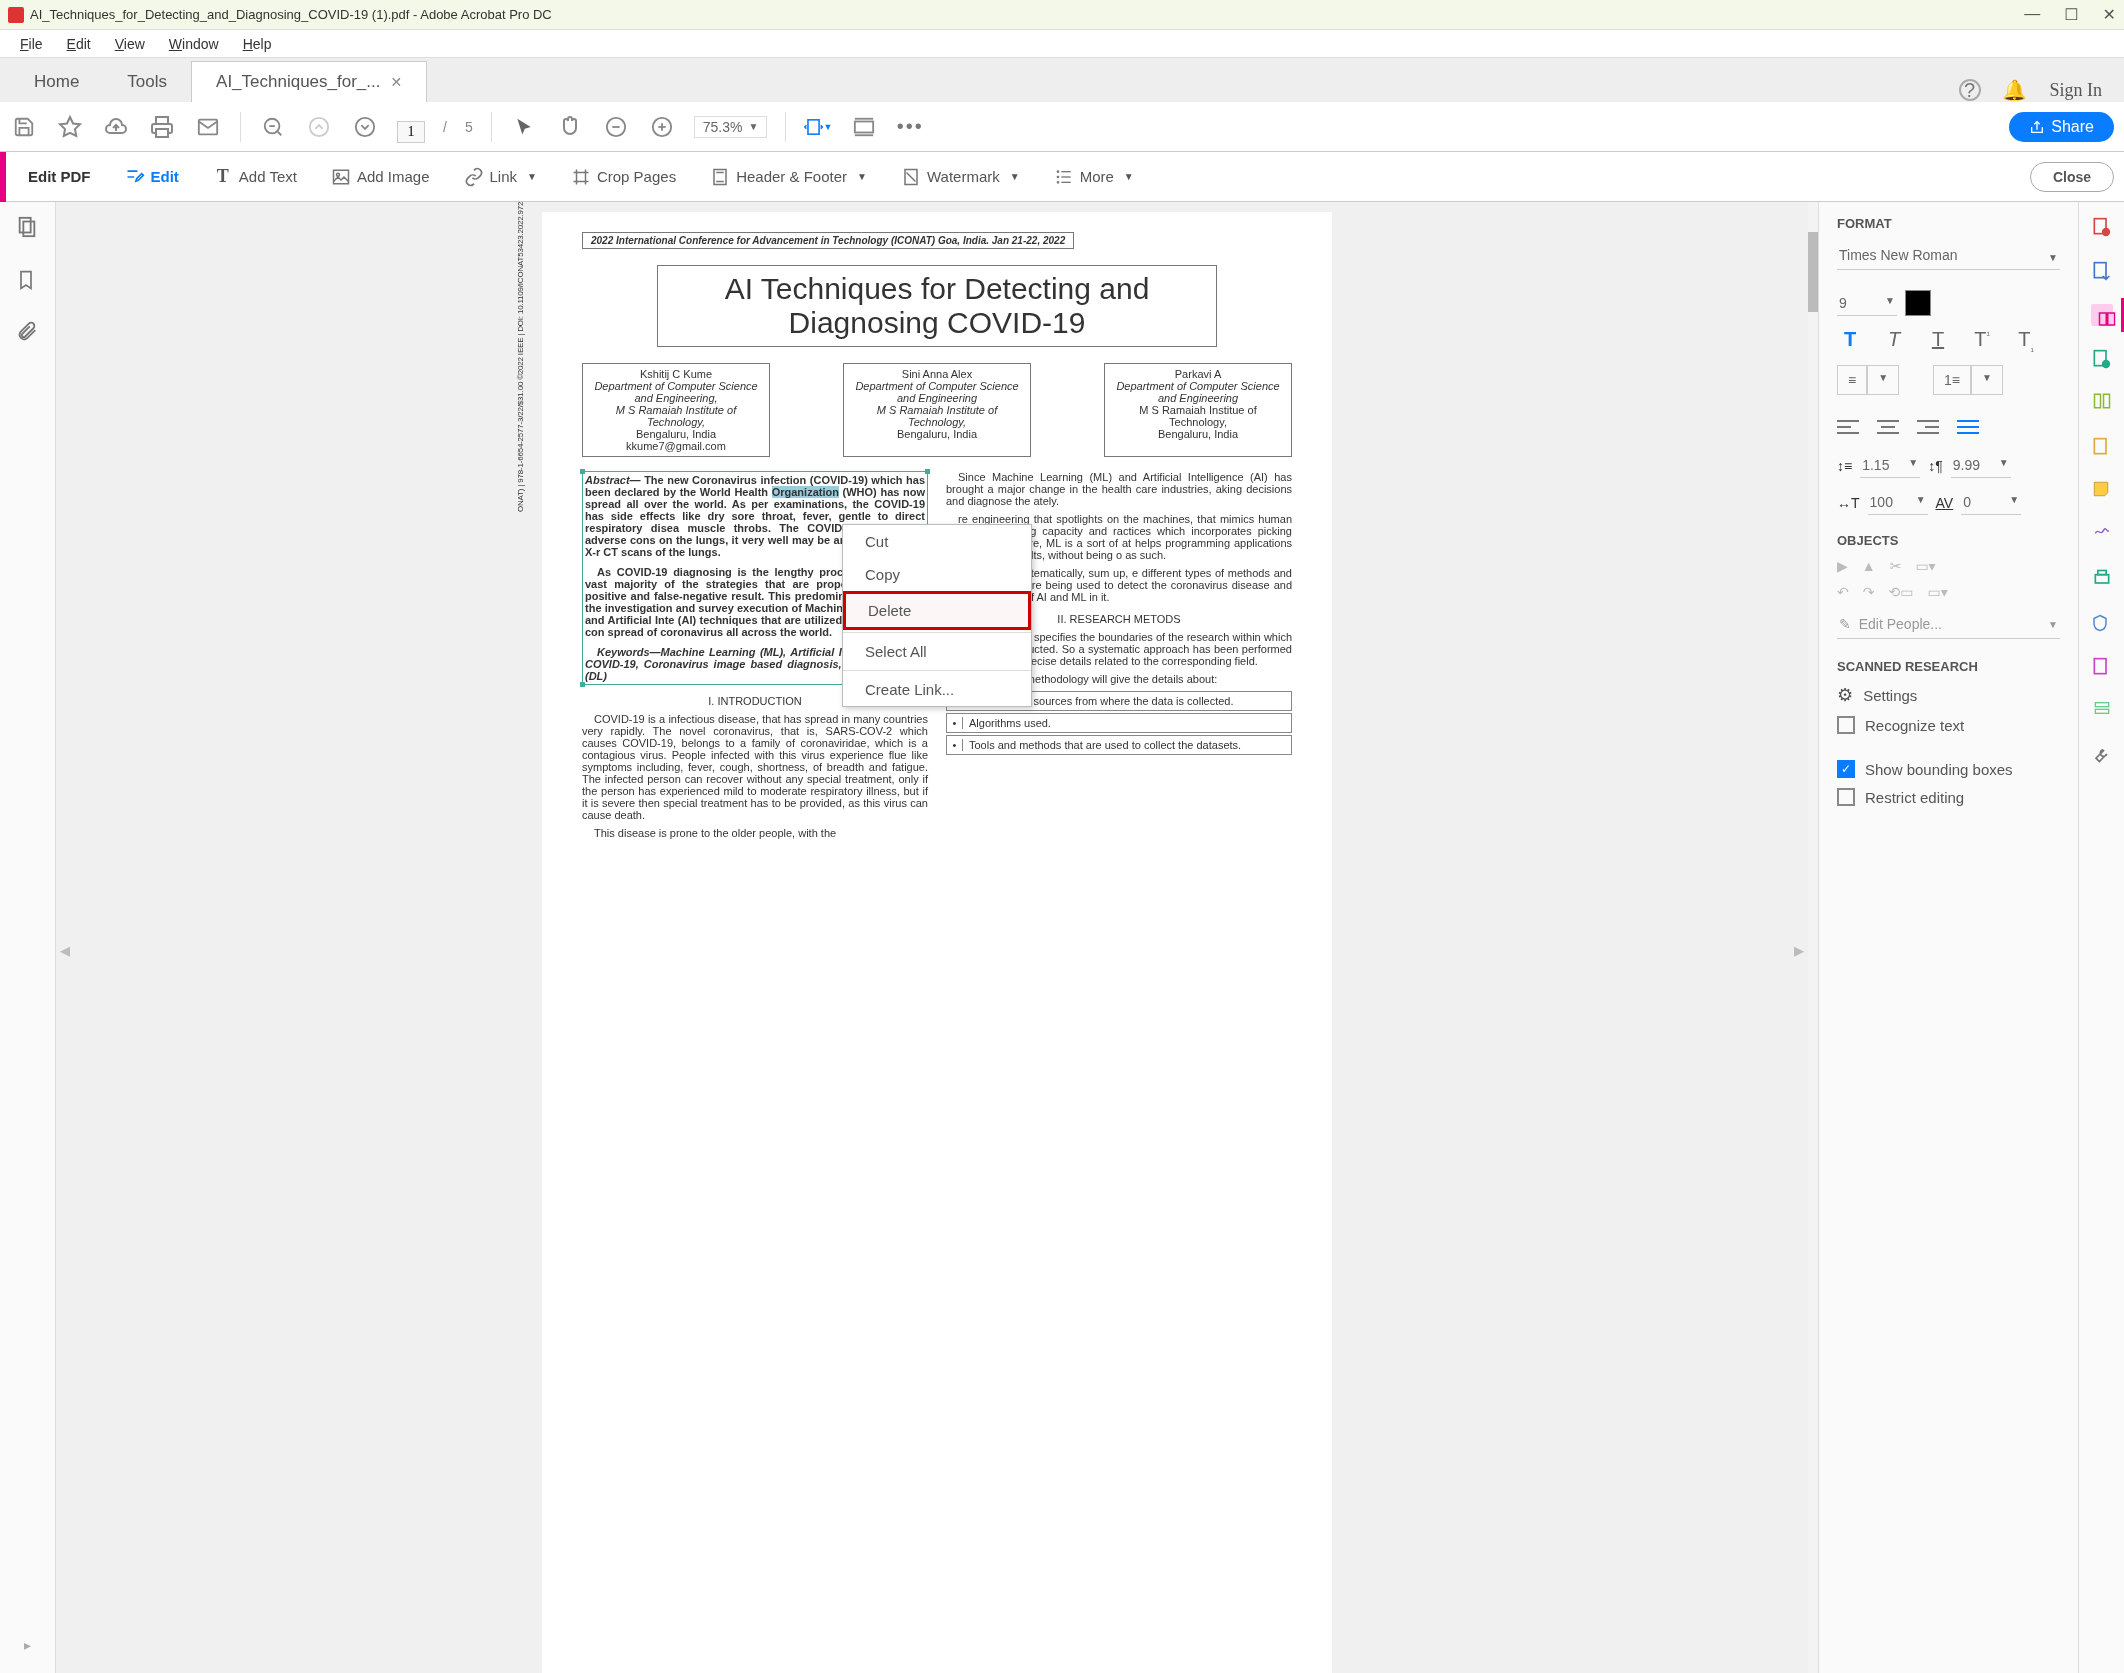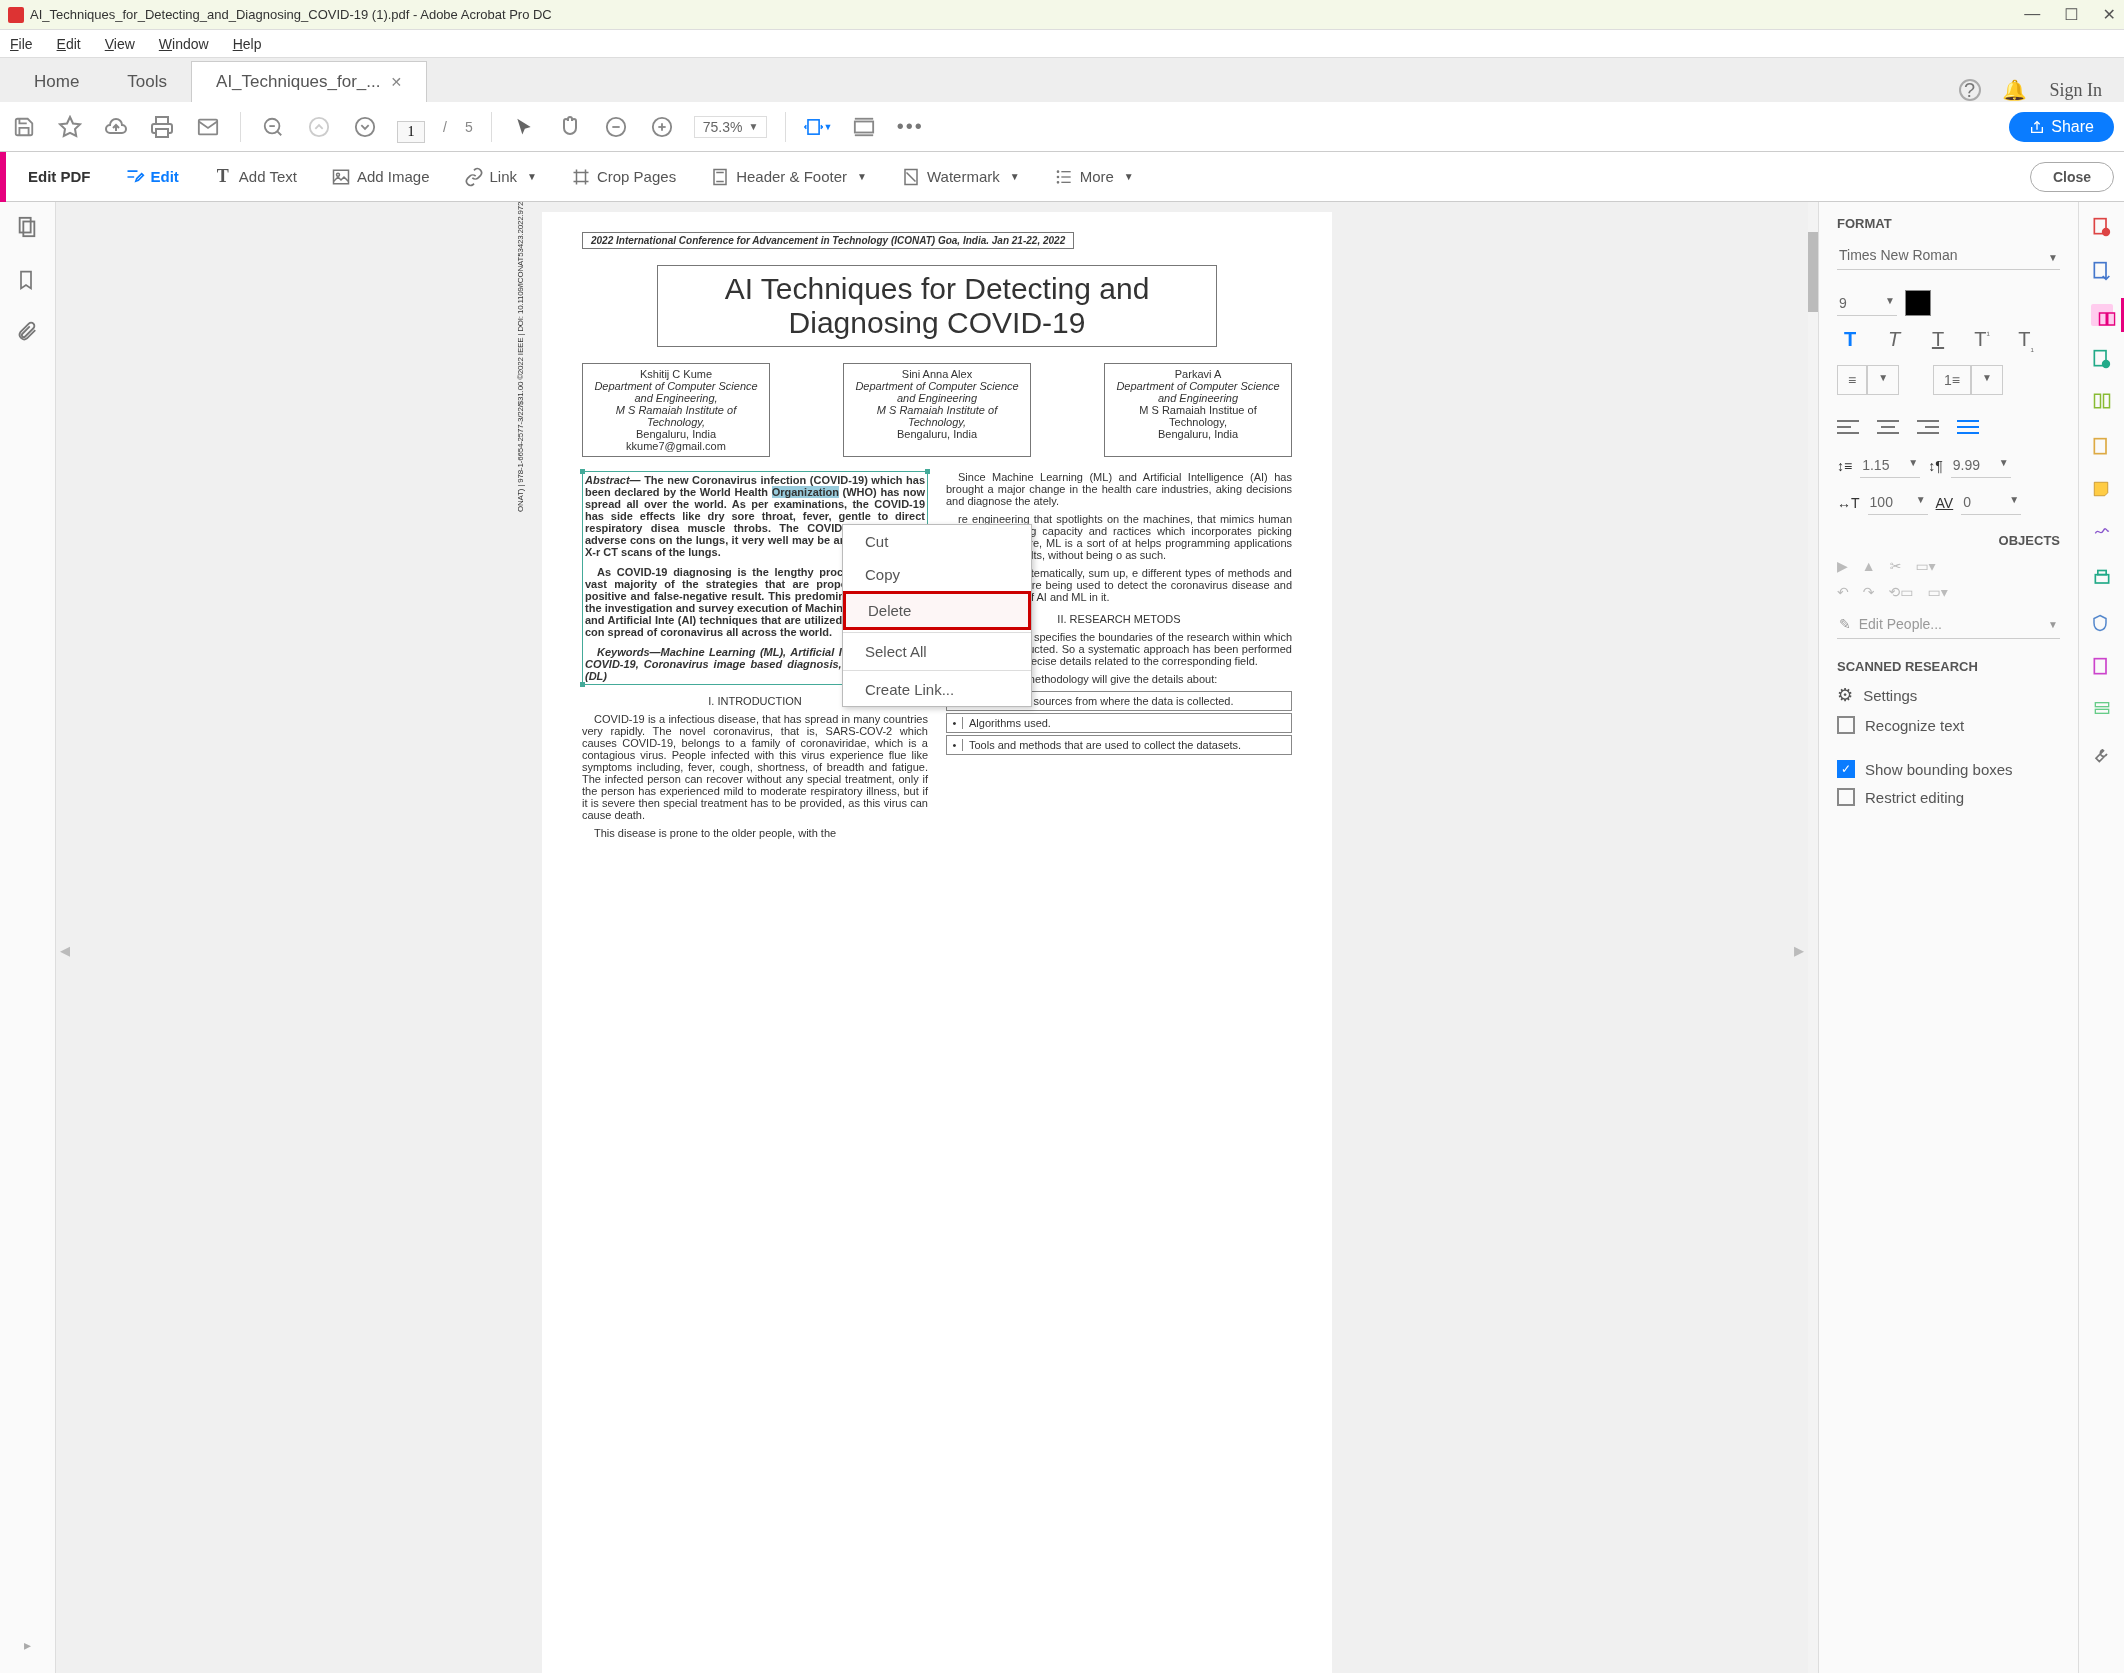--- a/index.html
+++ b/index.html
@@ -3,21 +3,21 @@
 <meta charset="utf-8">
 <style>
 * { box-sizing: border-box; margin: 0; padding: 0; font-family: "Segoe UI", Arial, sans-serif; }
 body { background: #fff; font-size: 14px; color: #333; overflow: hidden; }
 
 .titlebar { height: 30px; background: #f4f8e8; display: flex; align-items: center; padding: 0 8px; border-bottom: 1px solid #ddd; }
 .titlebar .icon { width: 16px; height: 16px; background: #d33; border-radius: 2px; margin-right: 6px; }
 .titlebar .title { flex: 1; font-size: 13px; }
 .titlebar .winbtns { display: flex; gap: 24px; font-size: 16px; color: #555; }
 
-.menubar { height: 28px; background: #fff; display: flex; align-items: center; padding: 0 10px; gap: 24px; font-size: 14px; border-bottom: 1px solid #ddd; }
+.menubar { height: 28px; background: #fff; display: flex; align-items: center; padding: 0 20px; gap: 24px; font-size: 14px; border-bottom: 1px solid #ddd; }
 .menubar span { cursor: pointer; }
 .menubar span u { text-decoration: underline; }
 
 .tabbar { height: 44px; background: #eee; display: flex; align-items: flex-end; padding: 0 10px; }
 .tabbar .tab { padding: 10px 24px; font-size: 17px; color: #555; cursor: pointer; }
 .tabbar .tab.doc { background: #fff; border: 1px solid #ccc; border-bottom: none; display: flex; align-items: center; gap: 10px; }
 .tabbar .tab.doc .x { color: #888; font-size: 14px; }
 .tabbar .spacer { flex: 1; }
 .tabbar .right { display: flex; align-items: center; gap: 22px; padding-right: 12px; color: #777; }
 
@@ -511,21 +511,21 @@
           <span>100</span>
           <span style="font-size:10px;">▼</span>
         </div>
       <span style="text-decoration:underline;">AV</span>
       <div class="numdd">
           <span>0</span>
           <span style="font-size:10px;">▼</span>
         </div>
     </div>
 
-    <h3 style="margin-top:18px;text-align:right;">OBJECTS</h3>
+    <h3 style="margin-top:18px;">OBJECTS</h3>
     <div class="objrow">
       <span>▶</span>
       <span>▲</span>
       <span>✂</span>
       <span>▭▾</span>
     </div>
     <div class="objrow">
       <span>↶</span>
       <span>↷</span>
       <span>⟲▭</span>

